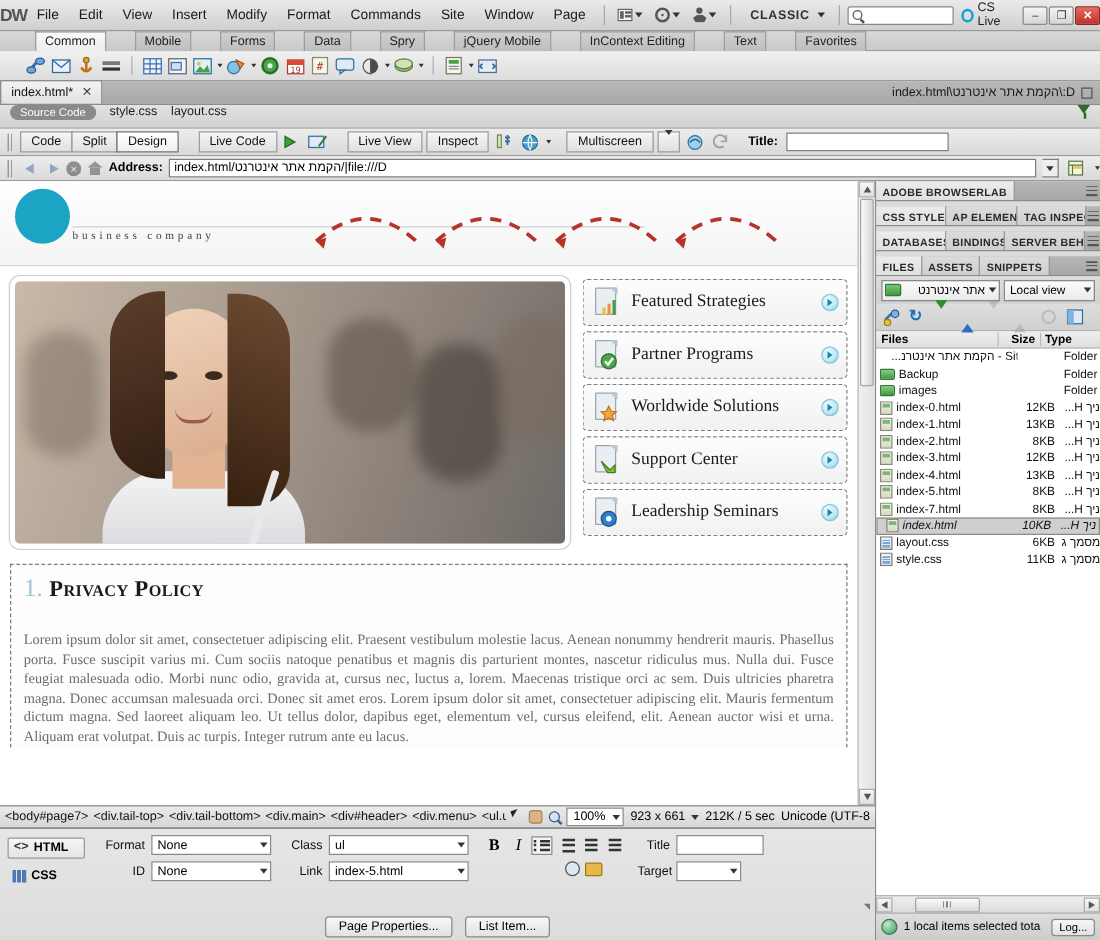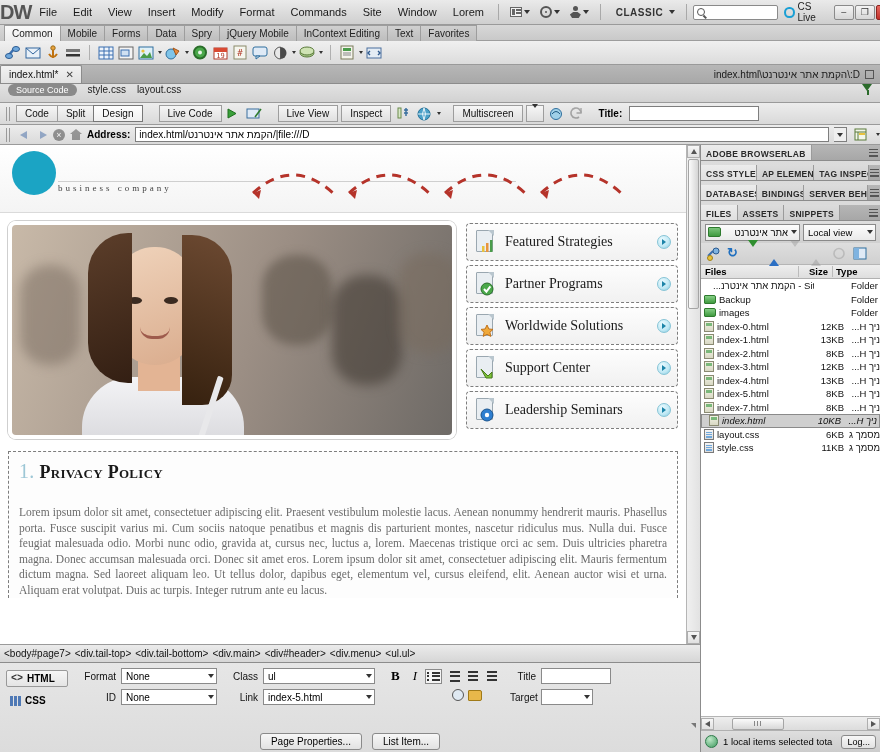--- a/index.html
+++ b/index.html
@@ -12,21 +12,21 @@
     -webkit-font-smoothing: none;
   }
   .app { width:880px; height:752px; position:relative; display:flex; flex-direction:column;
          background: linear-gradient(#e8e8e8,#d8d8d8); }
 
   
   .menubar { height:25px; display:flex; align-items:center;
              background: linear-gradient(#eaeaea,#cfcfcf); border-bottom:1px solid #9a9a9a;
              position:relative; }
   .dw-logo { width:34px; height:25px; display:flex; align-items:center; justify-content:center;
-             font-weight:bold; font-size:20px; color:#555; letter-spacing:-1px;
+             font-weight:bold; font-size:14px; color:#555; letter-spacing:-1px;
              font-family:"Liberation Sans",sans-serif; }
   .menu-item { padding:4px 8px; font-size:11px; color:#1a1a1a; cursor:default; }
   .mb-right { margin-left:auto; display:flex; align-items:center; height:25px;justify-content:space-between; }
   .icobtn { display:flex; align-items:center; gap:2px; padding:2px 5px; cursor:default; }
   .sq-icon { width:12px; height:10px; border:1px solid #666; background:#f2f2f2; position:relative; }
   .sq-icon:before{content:"";position:absolute;left:1px;top:1px;width:3px;height:6px;background:#666;}
   .sq-icon:after{content:"";position:absolute;left:5px;top:1px;width:5px;height:2px;background:#666;
                  box-shadow:0 3px 0 #666;}
   .caret { width:0;height:0;border-left:3px solid transparent;border-right:3px solid transparent;
            border-top:4px solid #333; }
@@ -47,26 +47,26 @@
   .wbtns { display:flex; gap:1px; margin-right:4px; }
   .wbtn { width:20px;height:15px;border:1px solid #8a8a8a;border-radius:2px;
           background:linear-gradient(#f4f4f4,#d6d6d6); display:flex;align-items:center;justify-content:center;
           font-size:9px;color:#333; }
   .wbtn.close { background:linear-gradient(#e86a60,#c0302a); color:#fff;border-color:#8c2420; font-weight:bold;}
 
   
   .insert-tabs { height:16px; display:flex; align-items:flex-end;
                  background:linear-gradient(#d8d8d8,#c8c8c8); padding-left:4px; }
   .itab { font-size:10px; padding:2px 7px 2px 7px; border:1px solid #9d9d9d; border-bottom:none;
-          background:linear-gradient(#d0d0d0,#bdbdbd); margin-right:-1px; color:#222; cursor:default;}
+          background:linear-gradient(#d0d0d0,#bdbdbd); margin-right:-1px; color:#222; cursor:default;margin-left:24px;}
   .itab.active { background:linear-gradient(#fafafa,#ececec); }
   .itab-fill { flex:1; border-bottom:1px solid #9d9d9d; }
 
   
-  .insert-bar { height:24px; display:flex; align-items:center; gap:2px; padding-left:4px;
+  .insert-bar { height:24px; display:flex; align-items:center; gap:2px; padding-left:20px;
                 background:linear-gradient(#f0f0f0,#dcdcdc); border-bottom:1px solid #9a9a9a; }
   .ibi { width:18px;height:18px;display:flex;align-items:center;justify-content:center;position:relative;}
   .ibi svg{display:block}
   .mini-caret{width:0;height:0;border-left:2.5px solid transparent;border-right:2.5px solid transparent;
               border-top:3.5px solid #333; margin-left:1px;}
   .ib-sep{width:1px;height:15px;background:#b0b0b0;margin:0 5px;}
 
   
   .doctab-row { height:19px; display:flex; align-items:flex-end; background:linear-gradient(#b7b7b7,#a8a8a8);
                 border-bottom:1px solid #8c8c8c; position:relative; }
@@ -342,21 +342,21 @@
     <div class="dw-logo">DW</div>
     <div class="menu-item">File</div>
     <div class="menu-item">Edit</div>
     <div class="menu-item">View</div>
     <div class="menu-item">Insert</div>
     <div class="menu-item">Modify</div>
     <div class="menu-item">Format</div>
     <div class="menu-item">Commands</div>
     <div class="menu-item">Site</div>
     <div class="menu-item">Window</div>
-    <div class="menu-item">Lorem</div>
+    <div class="menu-item">Page</div>
 
     <div class="mb-right">
       <div class="sep-v"></div>
       <div class="icobtn">
         <span class="sq-icon"></span>
         <span class="caret"></span>
       </div>
       <div class="icobtn">
         <span class="gear"></span>
         <span class="caret"></span>
@@ -744,20 +744,33 @@
         <div class="tagsel">
           <span class="tg">&lt;body#page7&gt;</span>
           <span class="tg">&lt;div.tail-top&gt;</span>
           <span class="tg">&lt;div.tail-bottom&gt;</span>
           <span class="tg">&lt;div.main&gt;</span>
           <span class="tg">&lt;div#header&gt;</span>
           <span class="tg">&lt;div.menu&gt;</span>
           <span class="tg">&lt;ul.ul&gt;</span>
 
         </div>
+        <div class="sb-right">
+          <span class="cursor-ic"></span>
+          <span class="hand-ic"></span>
+          <span class="zm-ic"></span>
+          <span class="zoomsel">
+            <span>100%</span>
+            <span class="caret"></span>
+          </span>
+          <span>923 x 661</span>
+          <span class="caret"></span>
+          <span>212K / 5 sec</span>
+          <span>Unicode (UTF-8</span>
+        </div>
       </div>
 
       <div class="props">
         <div class="props-body">
           <div class="htmlcss">
             <div class="hc-btn boxed">
               <span class="chev">&lt;&gt;</span>
               <span>HTML</span>
             </div>
             <div class="hc-btn">

